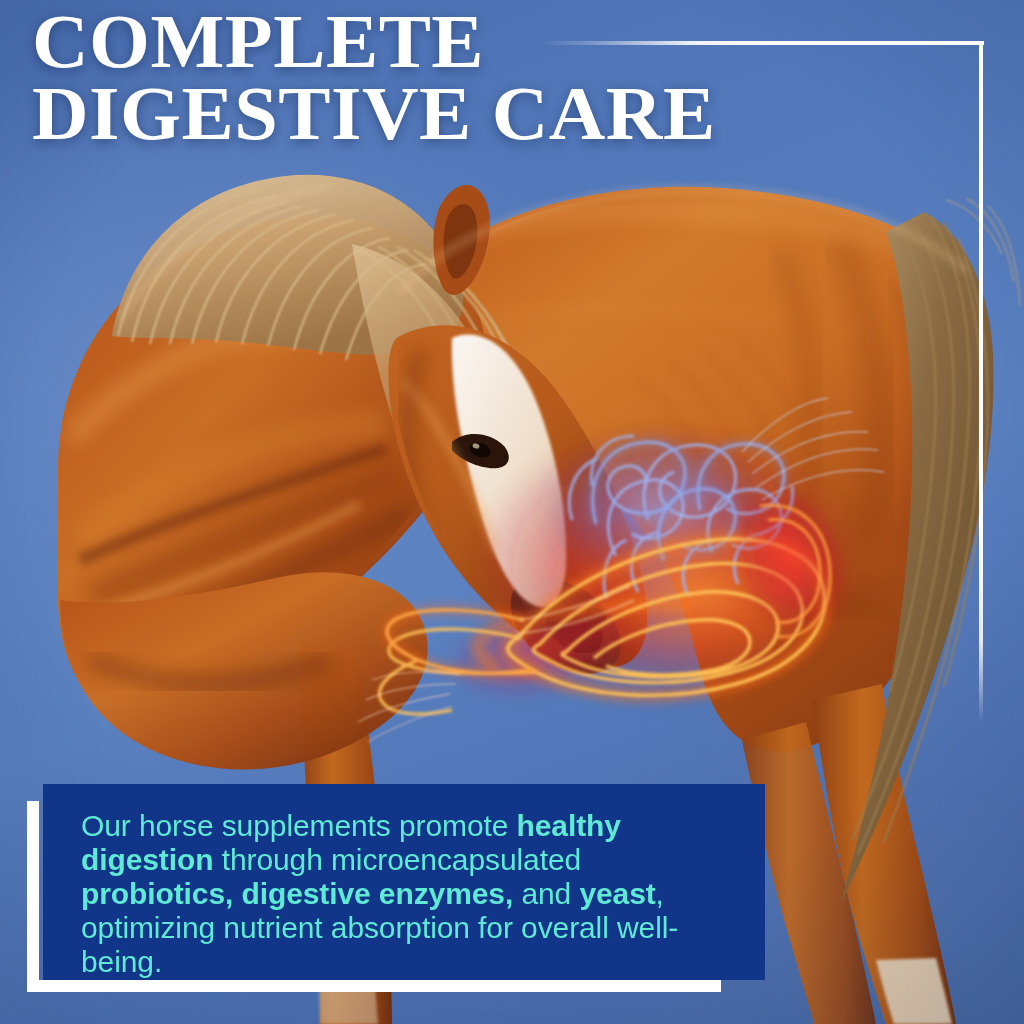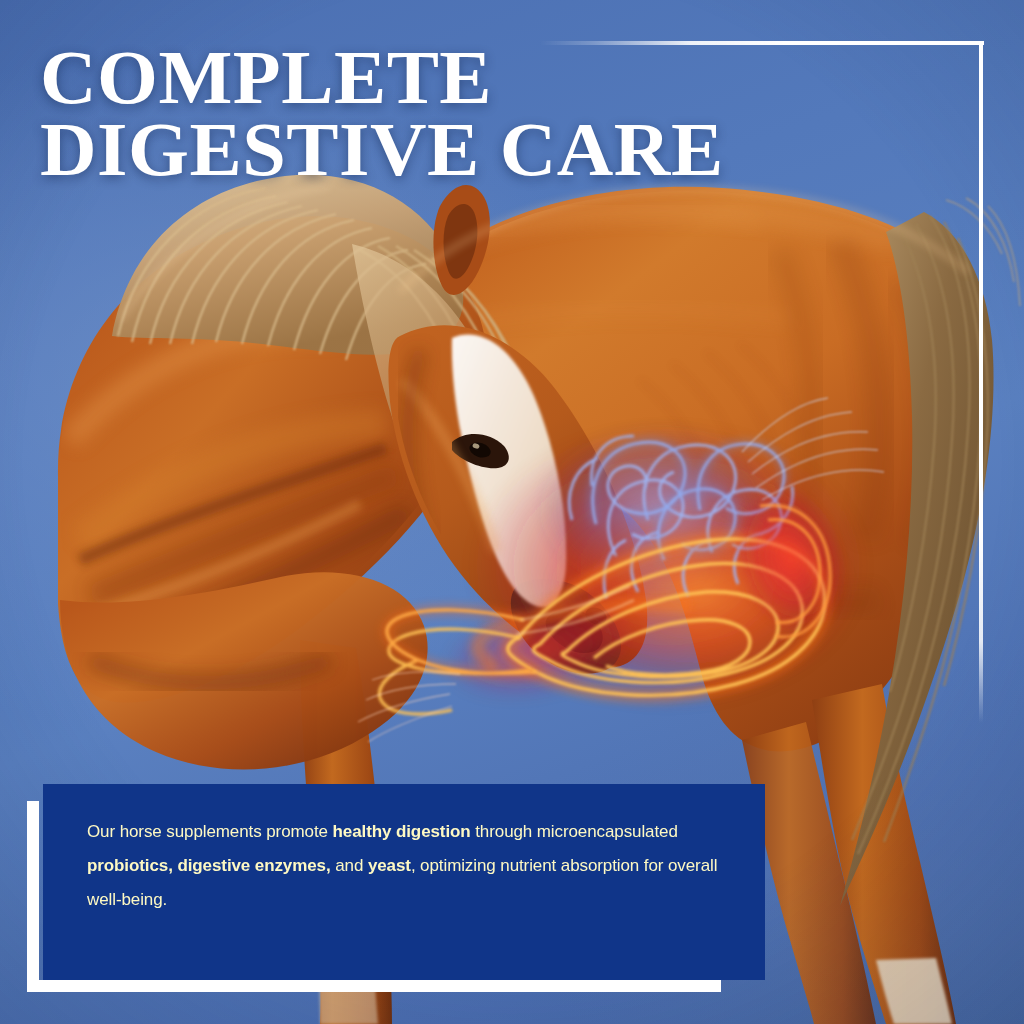--- a/index.html
+++ b/index.html
@@ -26,24 +26,23 @@
     position:absolute;inset:0;
     background:radial-gradient(ellipse 95% 95% at 50% 45%, rgba(0,0,0,0) 50%, rgba(16,38,80,.30) 100%);
   }
 
   
   .horse-layer{position:absolute;inset:0;}
   .horse-layer svg{position:absolute;inset:0;width:100%;height:100%;display:block;}
 
   
   .title-block{
-    position:absolute;left:40px;top:6px;
+    position:absolute;left:32px;top:6px;
     z-index:40;
     text-shadow:0 3px 10px rgba(10,28,66,.45);
-    margin-top:36px;
   }
   .title-line{
     display:block;
     font-family:"Liberation Serif", serif;
     color:#ffffff;
     font-weight:700;
     letter-spacing:.5px;
     line-height:.93;
     white-space:nowrap;
     margin:0;
@@ -73,27 +72,27 @@
   }
 
   
   .caption-box{
     position:absolute;left:43px;top:784px;width:722px;height:196px;
     background:#103589;
     z-index:50;
     padding:17px 26px 10px 30px;
   }
   .caption-text{
-    color:#fef9c3;
+    color:#5eead4;
     font-family:"Liberation Sans", sans-serif;
-    font-size:17px;
+    font-size:30px;
     line-height:34px;
     letter-spacing:-0.1px;
     font-weight:400;
-    margin:14px;
+    margin:8px;
   }
   .caption-text b{font-weight:700;}
 </style>
 </head>
 <body>
 
 <div id="poster">
 
   <div class="sky"></div>
 

